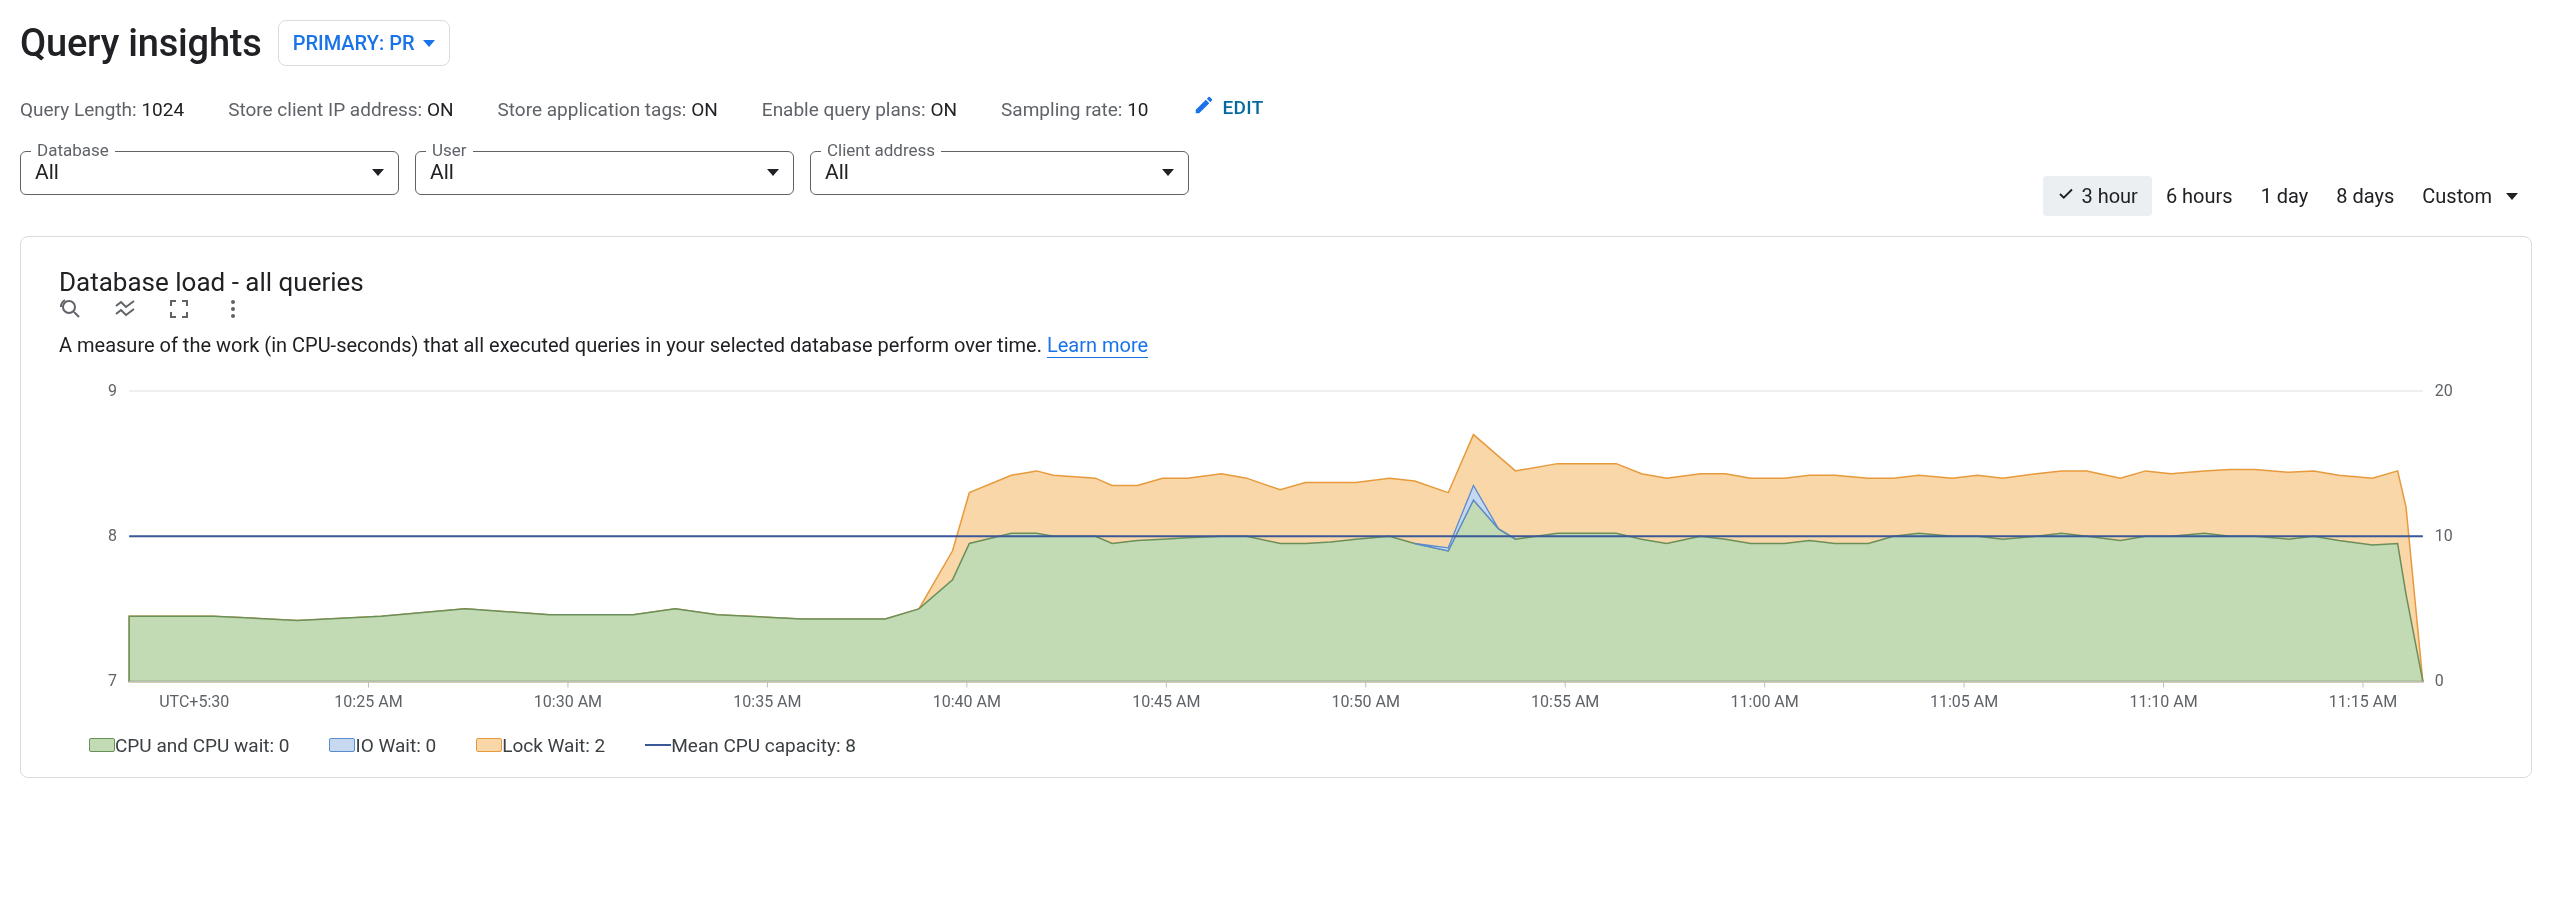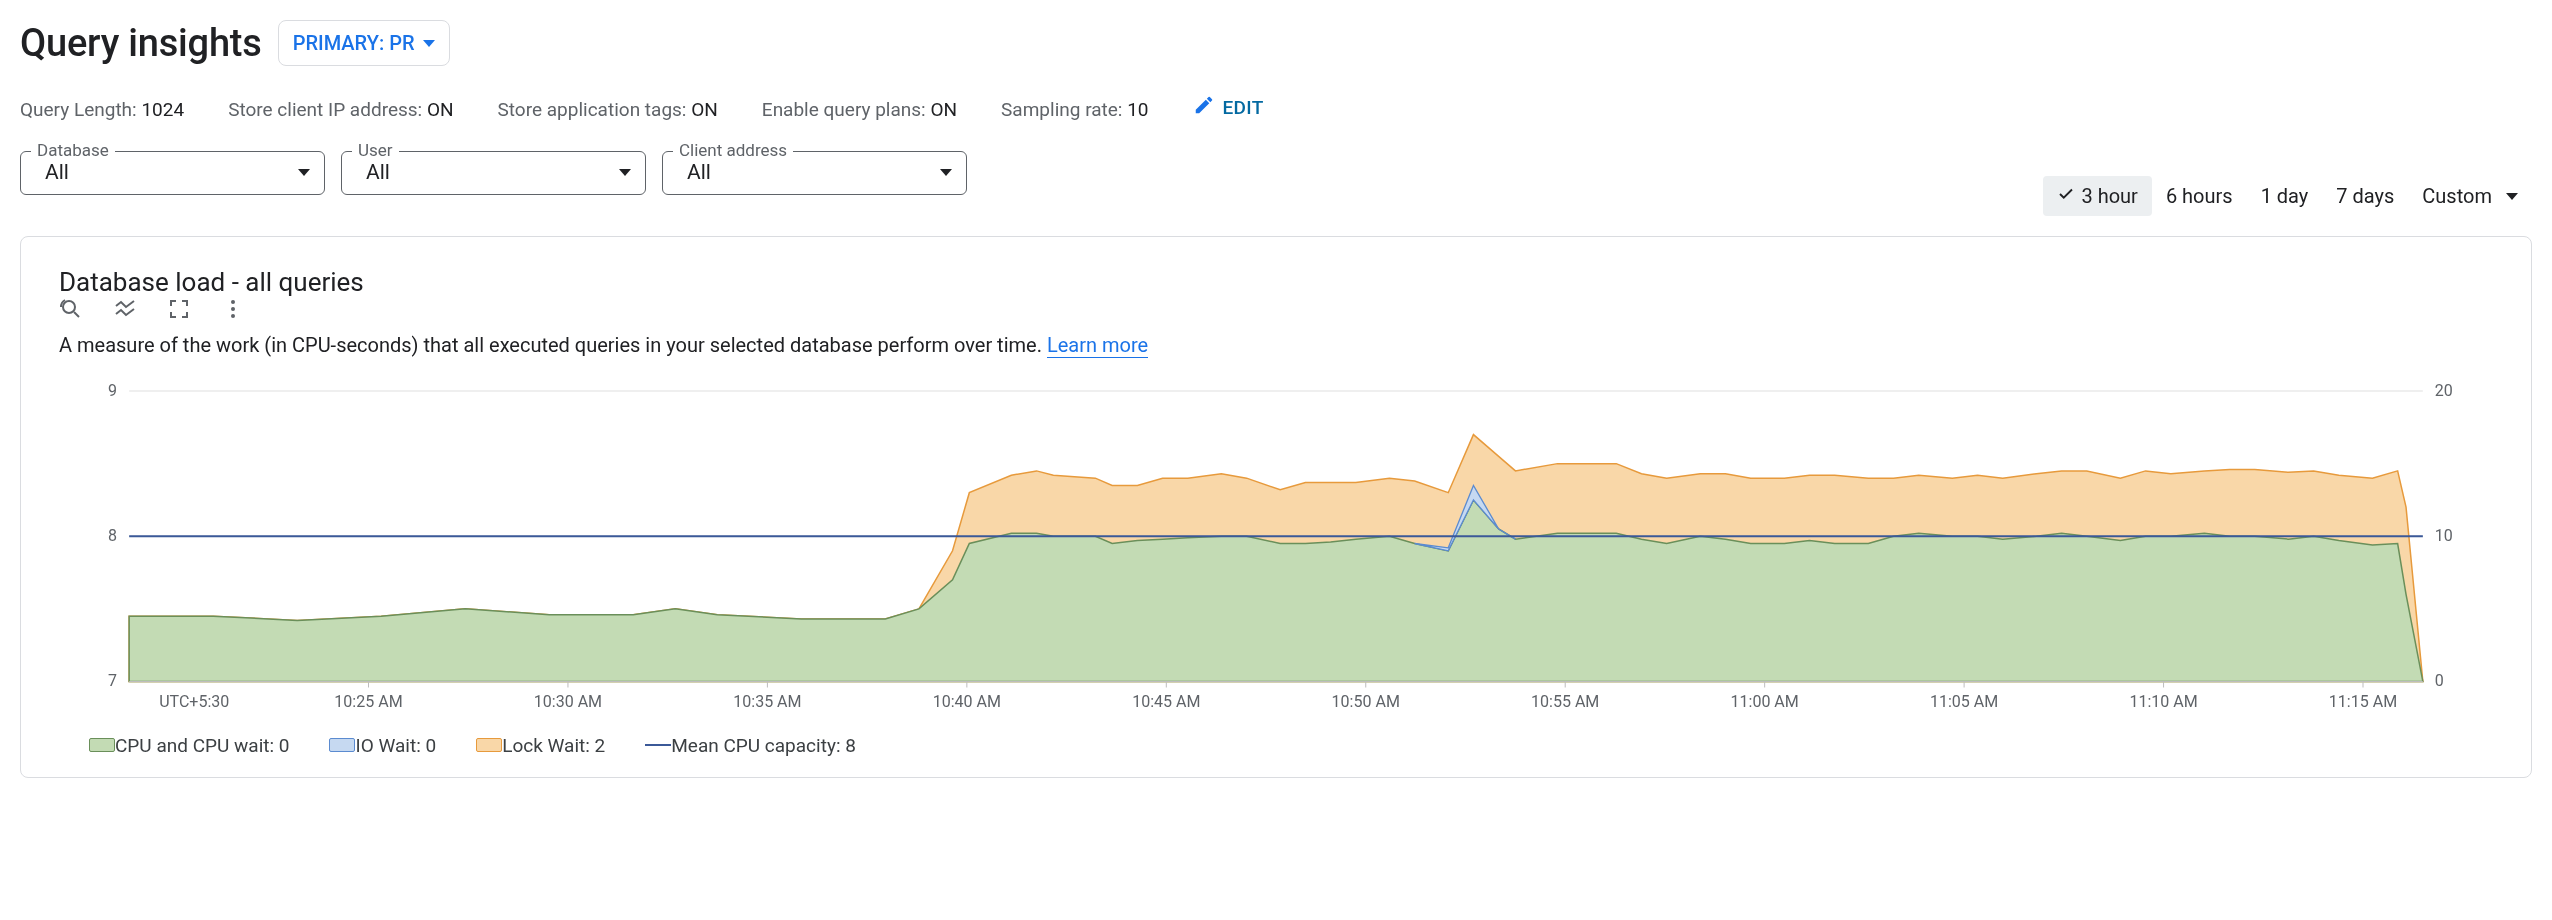--- a/index.html
+++ b/index.html
@@ -23,22 +23,22 @@
 
 .config-row { display:flex; align-items:flex-end; gap: 44px; font-size: 19px; color:#202124; margin-bottom: 30px;}
 .config-item span.lbl { color:#5f6368; }
 .config-item span.val { color:#202124; font-weight:400; }
 .edit-link { color:#0369a1; font-weight:500; display:inline-flex; align-items:center; gap:8px; text-transform:uppercase; letter-spacing:0.3px;}
 .pencil-icon svg { width:22px; height:22px; fill:#1a73e8; }
 
 .filters-row { display:flex; align-items:flex-start; justify-content:space-between; margin-bottom: 20px;}
 .filters-left { display:flex; gap:16px; }
 .filter-box {
-  border:1px solid #5f6368; border-radius:6px; width:305px; position:relative;
-  padding:8px 14px 10px 24px; display:flex; align-items:center; justify-content:space-between;text-align:right;
+  border:1px solid #5f6368; border-radius:6px; width:379px; position:relative;
+  padding:8px 14px 10px 14px; display:flex; align-items:center; justify-content:space-between;text-align:right;
 }
 .filter-box .flabel { position:absolute; top:-12px; left:10px; background:#fff; padding:0 6px; font-size:17px; color:#5f6368; }
 .filter-box .fvalue { font-size:21px; color:#202124; }
 
 .time-selector { display:flex; align-items:center; gap:0; padding-top:25px; font-size:20px;}
 .time-opt { padding: 8px 14px; color:#202124; border-radius:4px; display:inline-flex; align-items:center; gap:6px;}
 .time-opt.active { background:#eceff1; }
 .check-icon svg { width:18px; height:18px; stroke:#202124; stroke-width:2.5; fill:none; }
 
 .card {
@@ -126,21 +126,21 @@
   </div>
   <div class="time-selector">
     <span class="time-opt active">
       <span class="check-icon"><svg viewBox="0 0 24 24">
             <polyline points="4 12 9 17 20 6"></polyline>
           </svg></span>
       <span>3 hour</span>
     </span>
     <span class="time-opt">6 hours</span>
     <span class="time-opt">1 day</span>
-    <span class="time-opt">7 days</span>
+    <span class="time-opt">8 days</span>
     <span class="time-opt">
       <span>Custom</span>
       <span class="arrow-down dark" style="margin-left:8px"></span>
     </span>
   </div>
 </div>
 
 <div class="card">
   <div class="card-header-row">
     <div>

